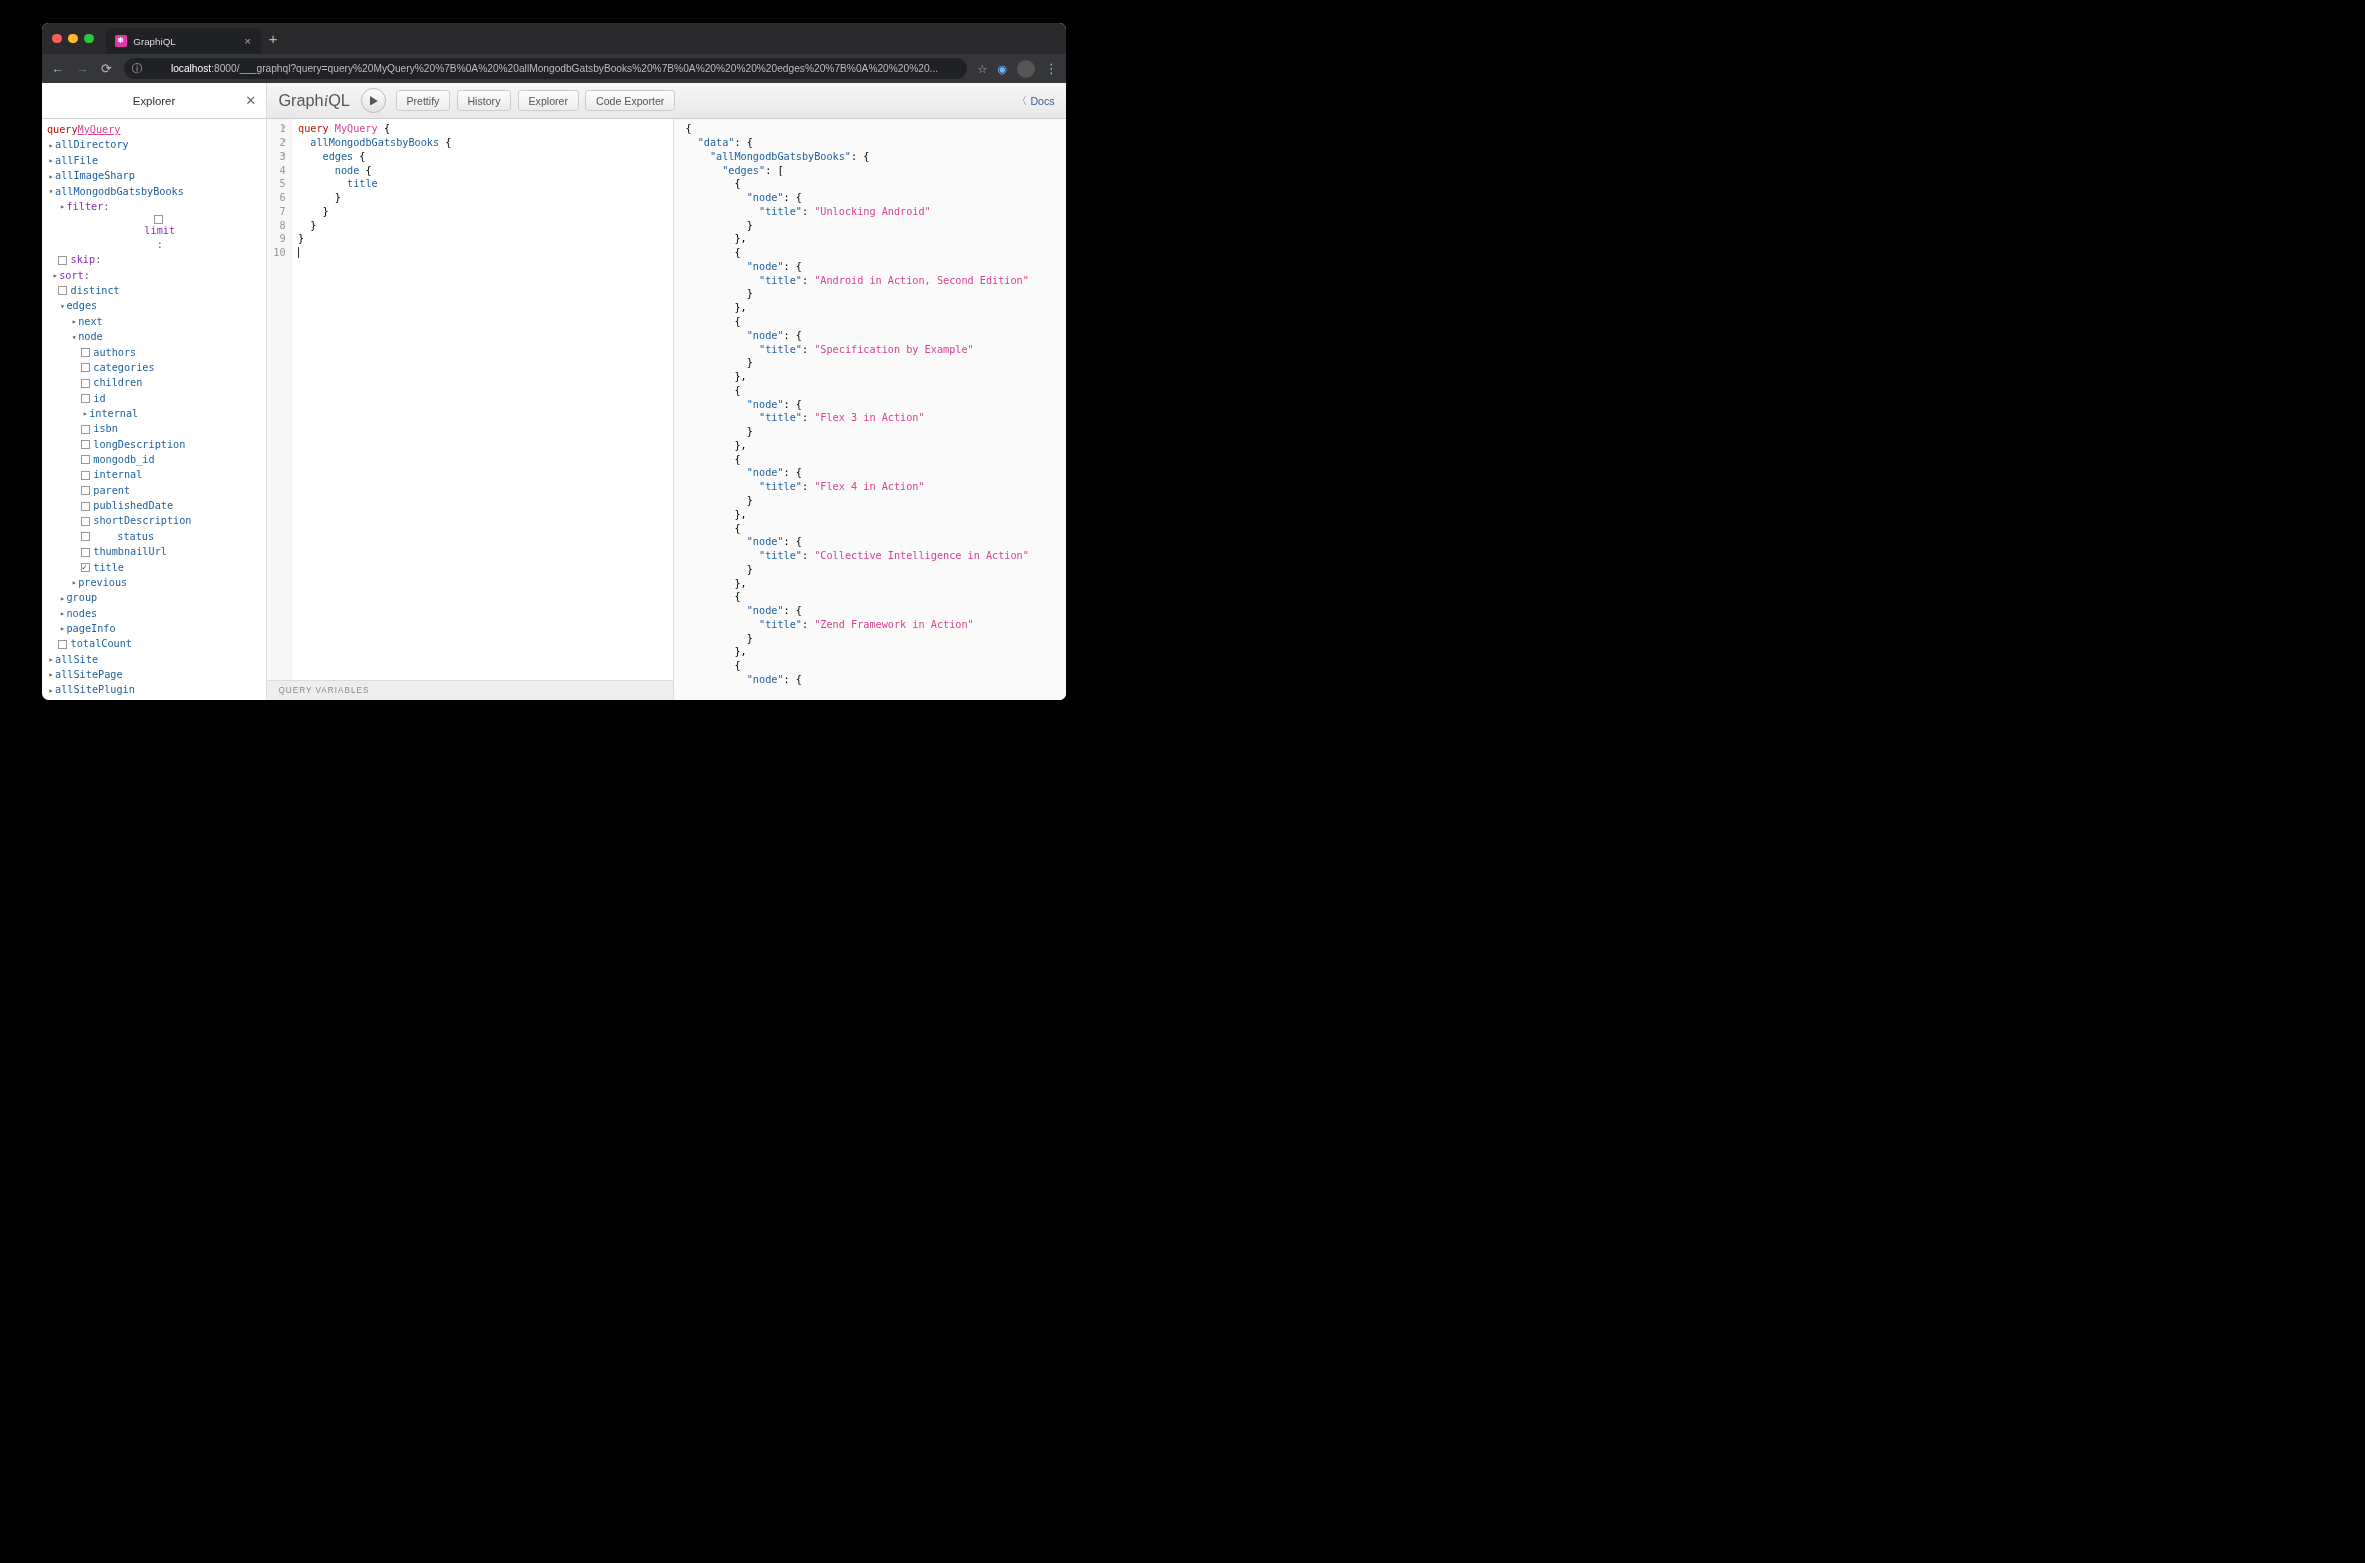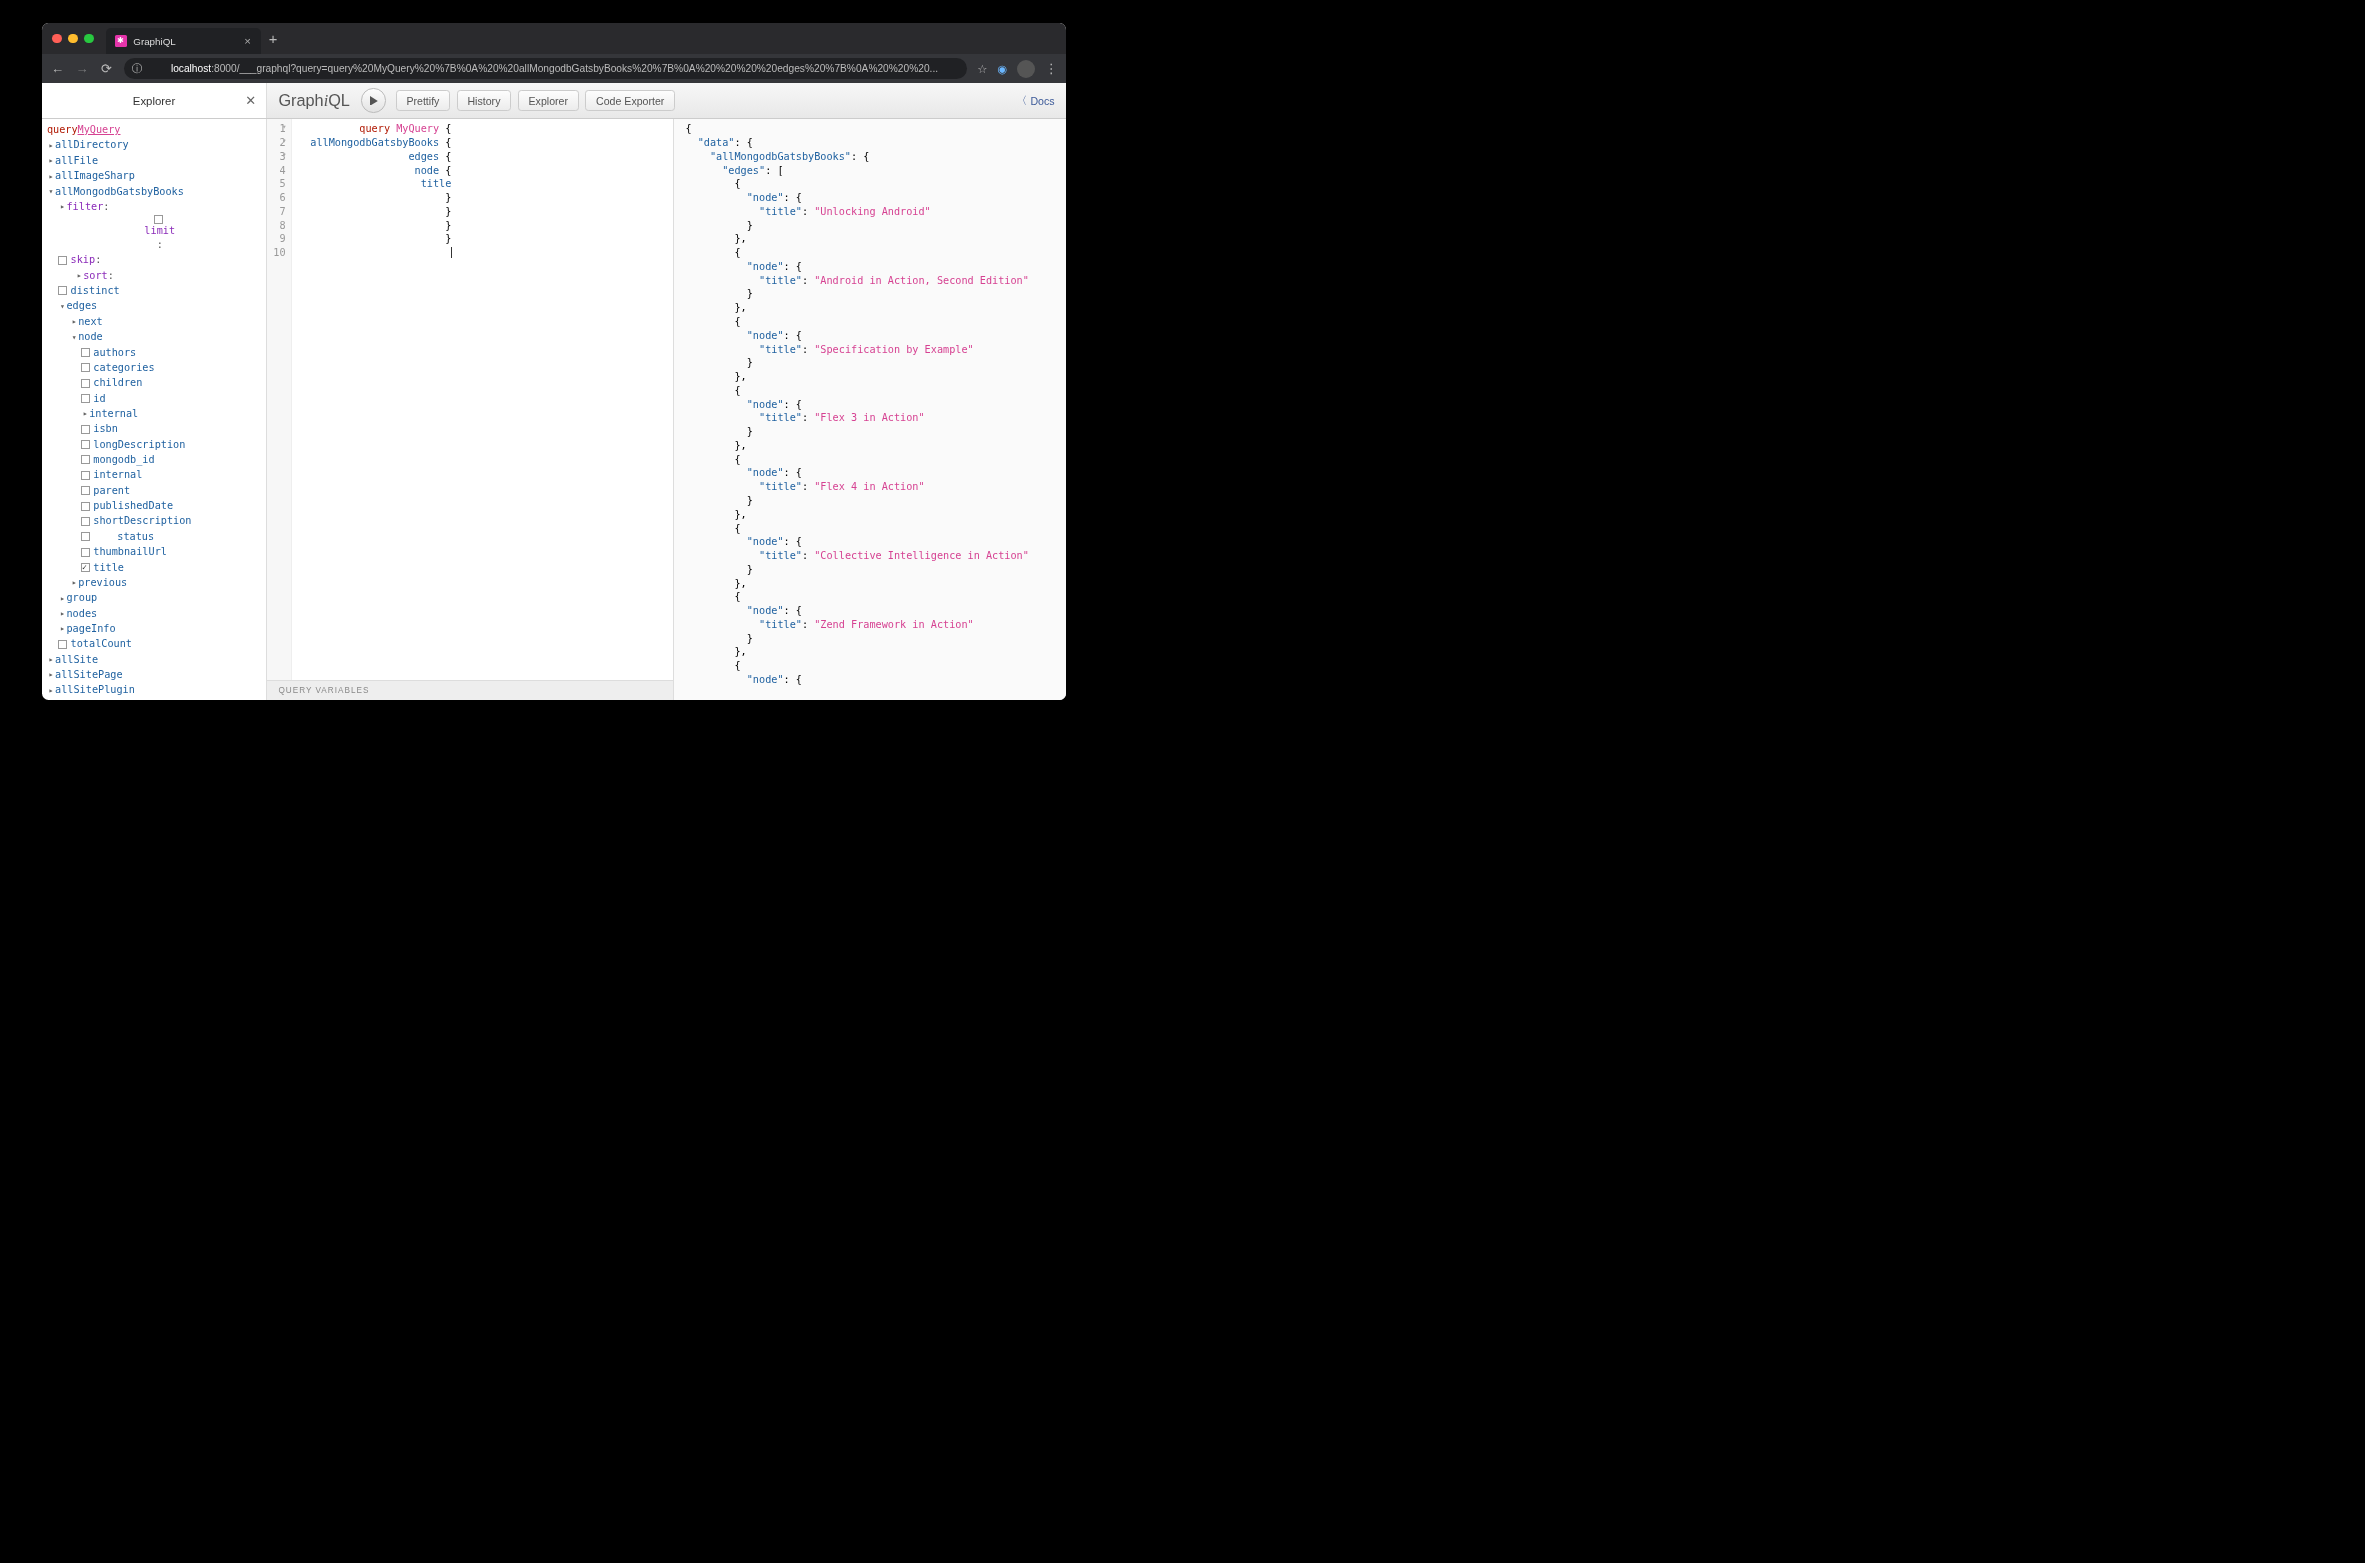--- a/index.html
+++ b/index.html
@@ -54,21 +54,21 @@
 .farg { color:#8b2bb9; }
 .kw { color:#b11a04; }
 .qname { color:#d64292; text-decoration: underline; text-decoration-color:#d64292;}
 .colon { color:#555; }
 
 .editor-pane { flex:1; display:flex; flex-direction:column; border-right:0.8px solid #ddd; }
 .code-area { flex:1; display:flex; font-family:"SF Mono",Menlo,monospace; font-size:10.2px; overflow:auto; background:#fff;}
 .gutter { background:#f7f7f7; color:#999; text-align:right; padding: 3.3px 4.9px 3.3px 3.3px; border-right:0.8px solid #eee; user-select:none; min-width:24.5px;}
 .gutter .ln { line-height:1.35; position:relative;}
 .gutter .fold { position:absolute; right:-0.8px; font-size:7.4px; color:#aaa;}
-.code { padding: 3.3px 6.5px; line-height:1.35;text-align:right; }
+.code { padding: 3.3px 6.5px; line-height:1.35; }
 .qv-bar { background:#eee; border-top:0.8px solid #ddd; padding:4.9px 11.4px; font-size:8.2px; letter-spacing:1px; color:#888; text-transform:uppercase; cursor:pointer;}
 
 .result-pane { width:392px; background:#fafafa; overflow:auto; font-family:"SF Mono",Menlo,monospace; font-size:10.2px; position:relative;}
 .result-code { padding:3.3px 3.3px 3.3px 11.4px; line-height:1.35; white-space:pre;}
 .jkey { color:#1f61a0; }
 .jstr { color:#d64292; }
 
 
 .cursor { display:inline-block; width:0.8px; height:11.4px; background:#333; vertical-align:text-bottom; animation: blink 1s steps(1) infinite;}
 @keyframes blink { 50% { opacity:0; } }
@@ -159,21 +159,21 @@
         <div class="ex-row" style="padding-left: 16.3px; flex-direction: column;">
           <span class="ex-check"></span>
           <span class="farg">limit</span>
           <span class="colon">:</span>
         </div>
         <div class="ex-row" style="padding-left: 16.3px;">
           <span class="ex-check"></span>
           <span class="farg">skip</span>
           <span class="colon">:</span>
         </div>
-        <div class="ex-row" style="padding-left: 33px;">
+        <div class="ex-row" style="padding-left: 9px;">
           <span class="ex-caret closed"></span>
           <span class="farg">sort</span>
           <span class="colon">:</span>
         </div>
         <div class="ex-row" style="padding-left: 16.3px;">
           <span class="ex-check"></span>
           <span class="fname">distinct</span>
         </div>
         <div class="ex-row" style="padding-left: 16.3px;">
           <span class="ex-caret open"></span>

